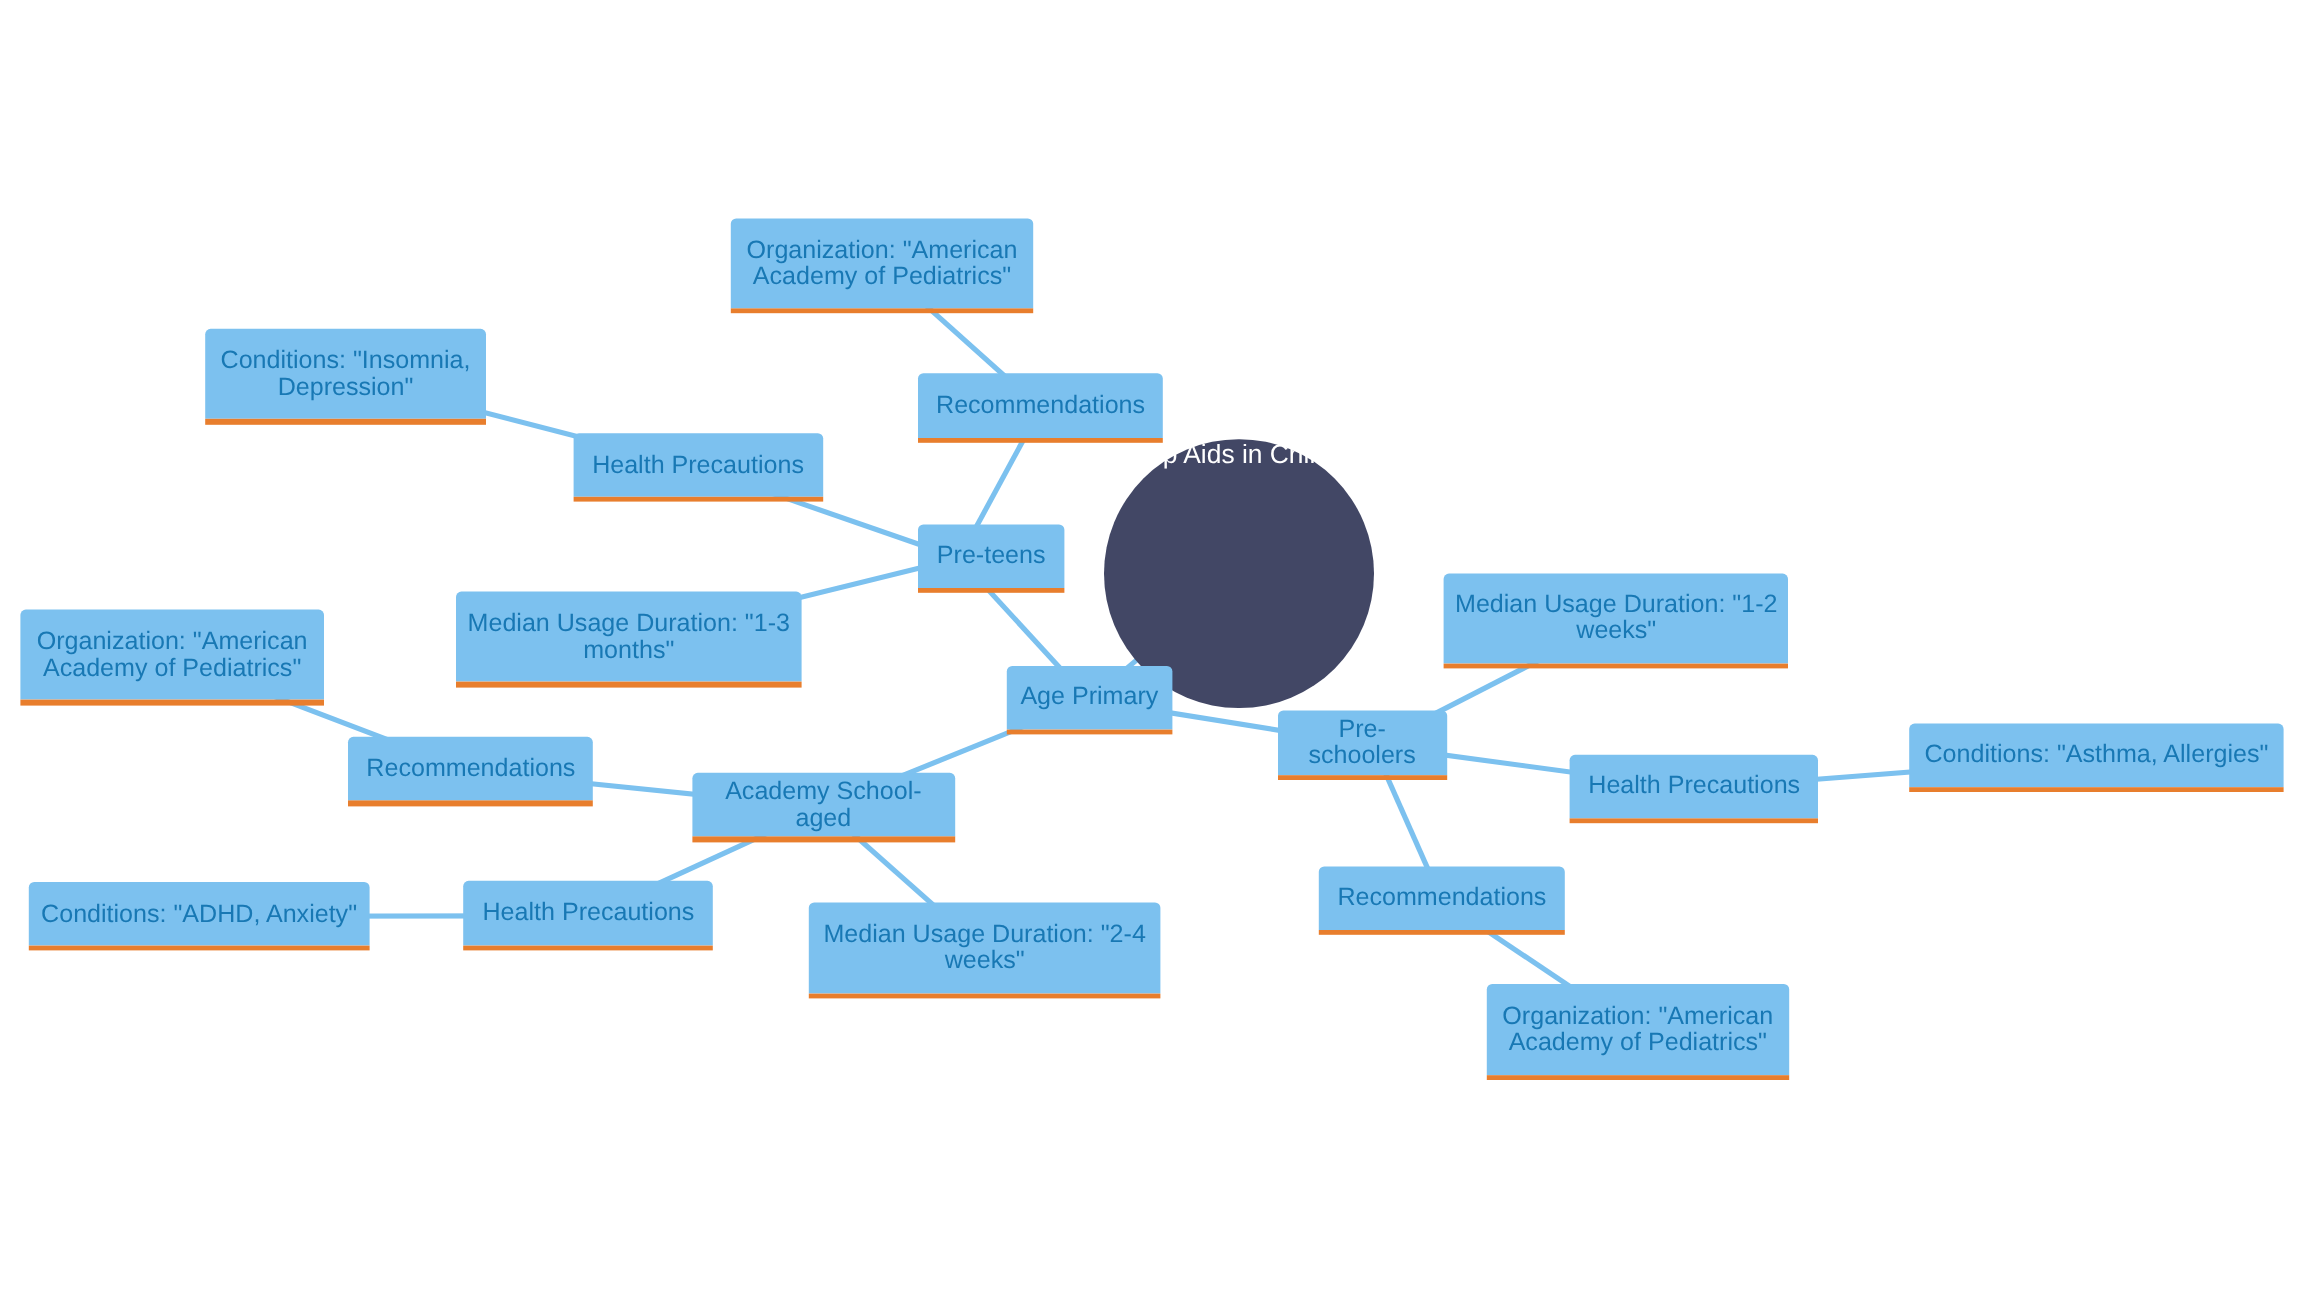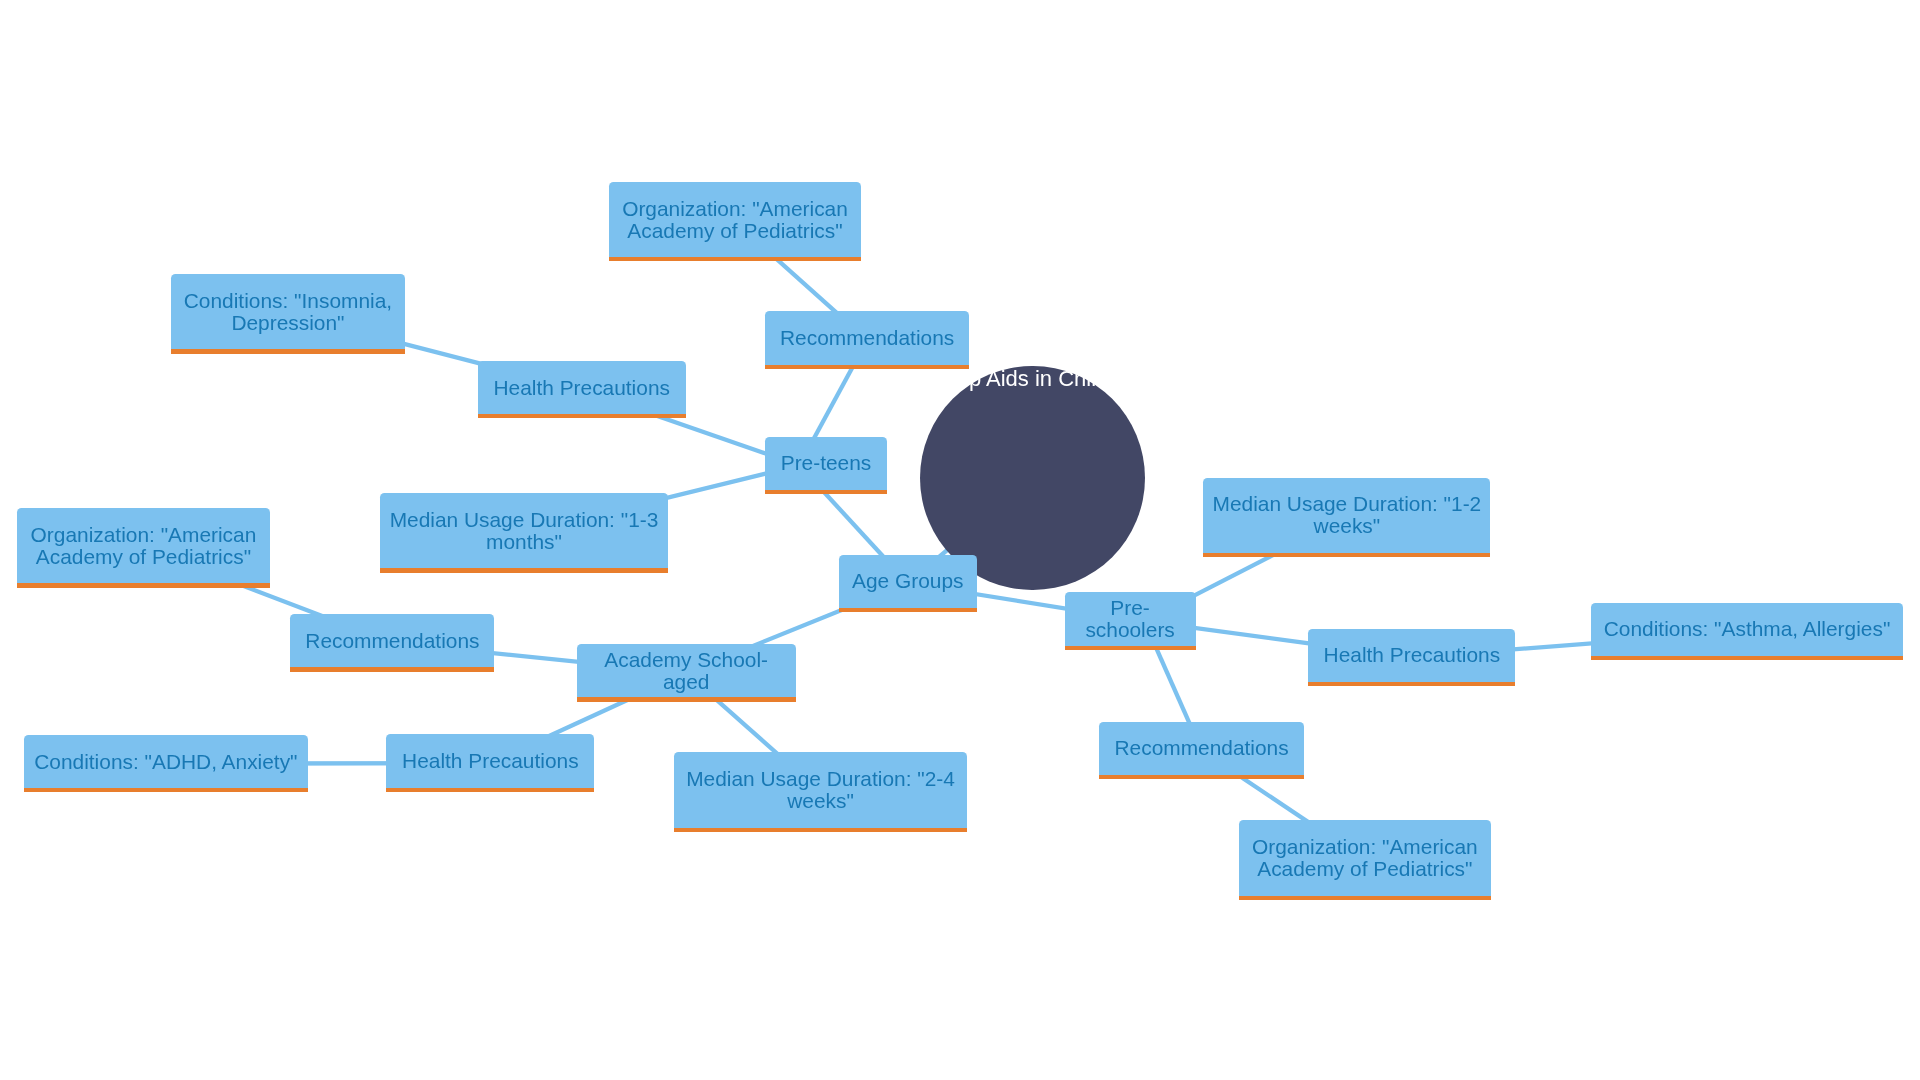--- a/index.html
+++ b/index.html
@@ -39,21 +39,21 @@
       <line x1="1144.3" y1="621.15" x2="1346.8999999999999" y2="517.25" stroke="#7cc1ef" stroke-width="4.3"></line>
       <line x1="1144.3" y1="621.15" x2="1411.8500000000001" y2="657.25" stroke="#7cc1ef" stroke-width="4.3"></line>
       <line x1="1411.8500000000001" y1="657.25" x2="1747.05" y2="631.35" stroke="#7cc1ef" stroke-width="4.3"></line>
       <line x1="1144.3" y1="621.15" x2="1201.6" y2="750.55" stroke="#7cc1ef" stroke-width="4.3"></line>
       <line x1="1201.6" y1="750.55" x2="1364.8500000000001" y2="860.05" stroke="#7cc1ef" stroke-width="4.3"></line>
     </svg>
   <div class="root" style="left:920.2px;top:365.9px;width:224.6px;height:224.6px;">
     <span class="lbl">Sleep Aids in Children</span>
   </div>
   <div class="node" style="left:838.8px;top:554.5px;width:138.0px;height:53.3px;">
-    <span class="lbl">Age Groups</span>
+    <span class="lbl">Age Primary</span>
     <span class="bar"></span>
   </div>
   <div class="node" style="left:737.0px;top:436.5px;width:122px;height:53.3px;margin-left:28px;">
     <span class="lbl">Pre-teens</span>
     <span class="bar"></span>
   </div>
   <div class="node" style="left:765.2px;top:311.4px;width:203.9px;height:53.3px;">
     <span class="lbl">Recommendations</span>
     <span class="bar"></span>
   </div>
@@ -90,21 +90,21 @@
     <span class="bar"></span>
   </div>
   <div class="node" style="left:23.9px;top:734.9px;width:284.0px;height:53.3px;">
     <span class="lbl">Conditions: "ADHD, Anxiety"</span>
     <span class="bar"></span>
   </div>
   <div class="node" style="left:674.0px;top:752.4px;width:293.1px;height:75.3px;">
     <span class="lbl">Median Usage Duration: "2-4 weeks"</span>
     <span class="bar"></span>
   </div>
-  <div class="node" style="left:1064.6px;top:592.4px;width:131px;height:53.3px;align-items:center;">
+  <div class="node" style="left:1064.6px;top:592.4px;width:141px;height:53.3px;align-items:center;">
     <span class="lbl">Pre-schoolers</span>
     <span class="bar"></span>
   </div>
   <div class="node" style="left:1203.3px;top:477.5px;width:287.2px;height:75.3px;">
     <span class="lbl">Median Usage Duration: "1-2 weeks"</span>
     <span class="bar"></span>
   </div>
   <div class="node" style="left:1308.4px;top:628.5px;width:206.9px;height:53.3px;">
     <span class="lbl">Health Precautions</span>
     <span class="bar"></span>

